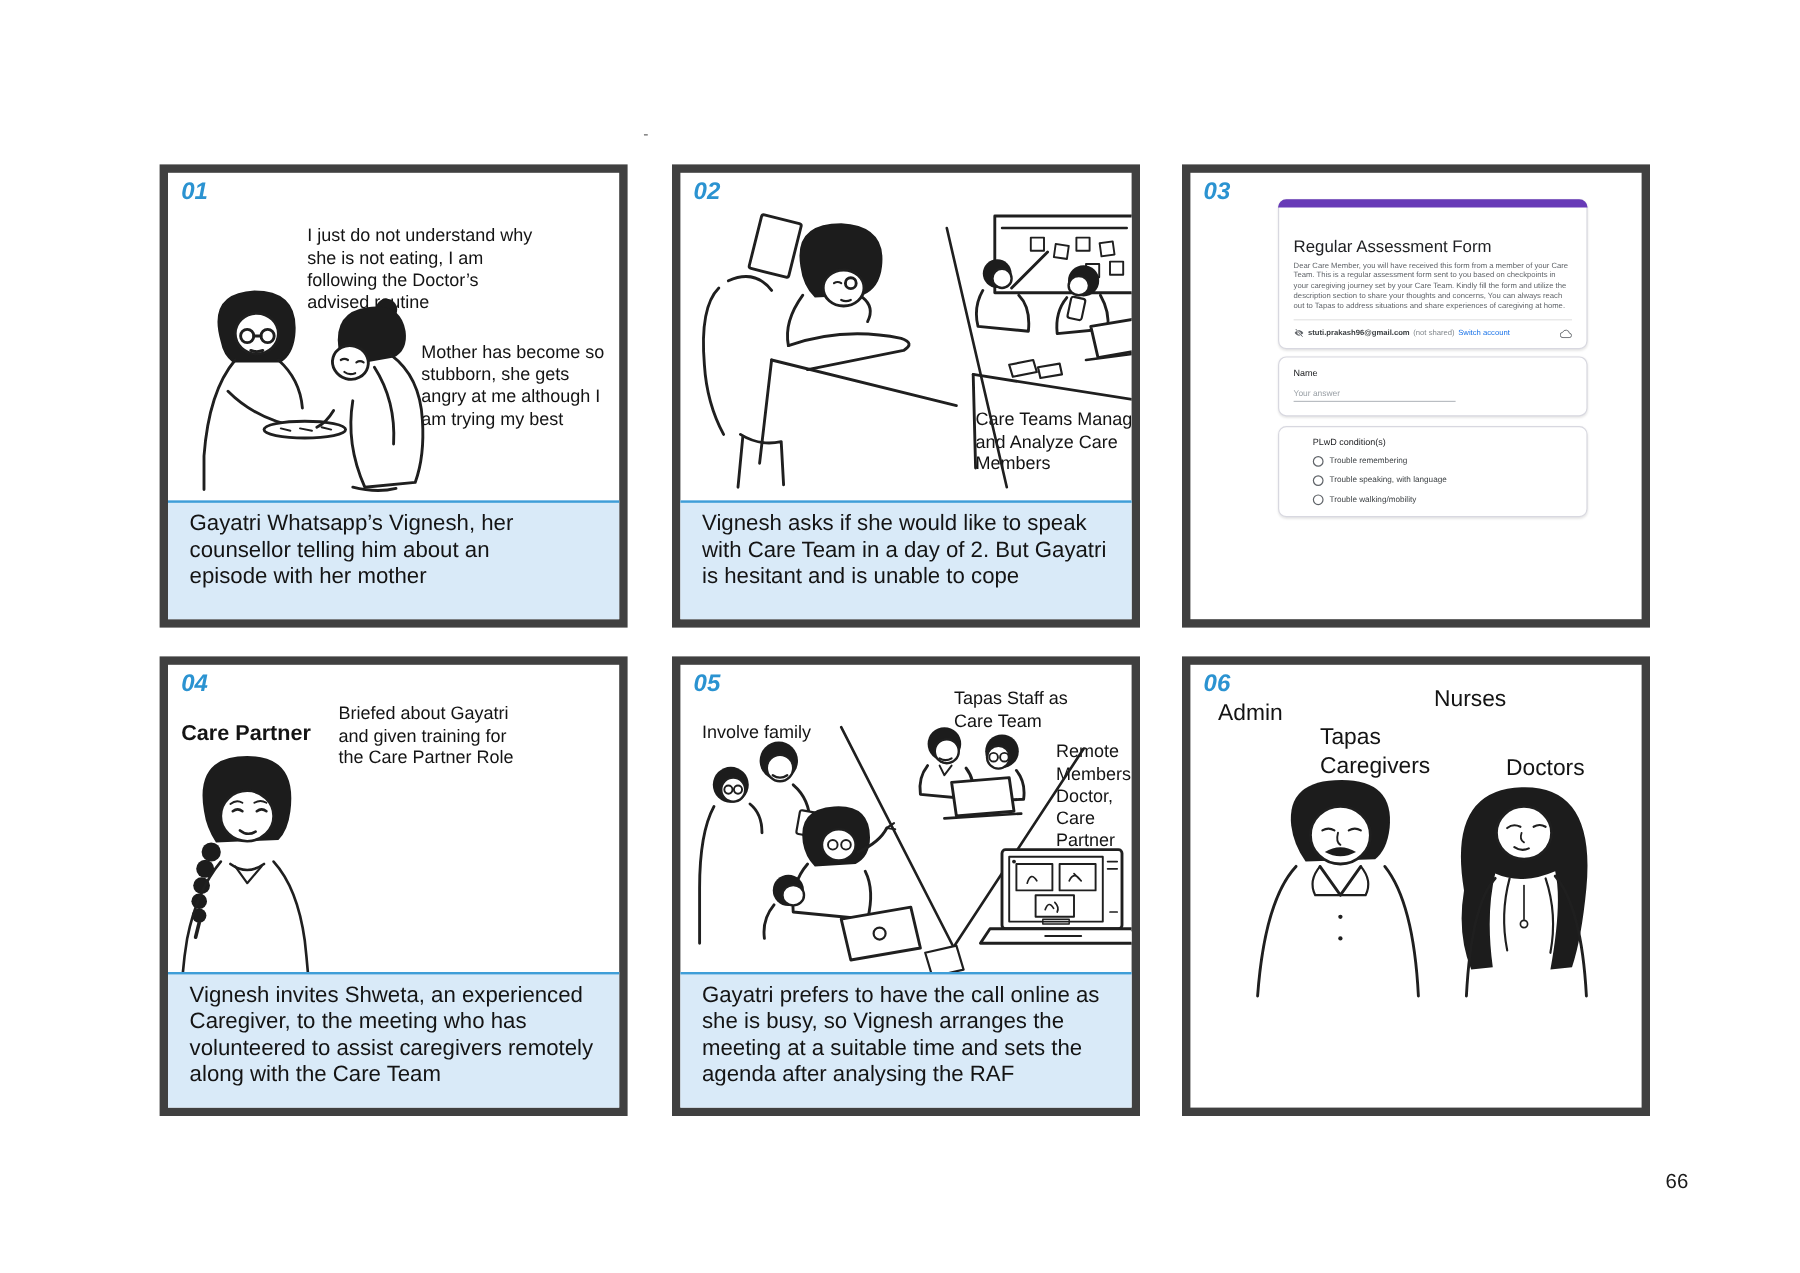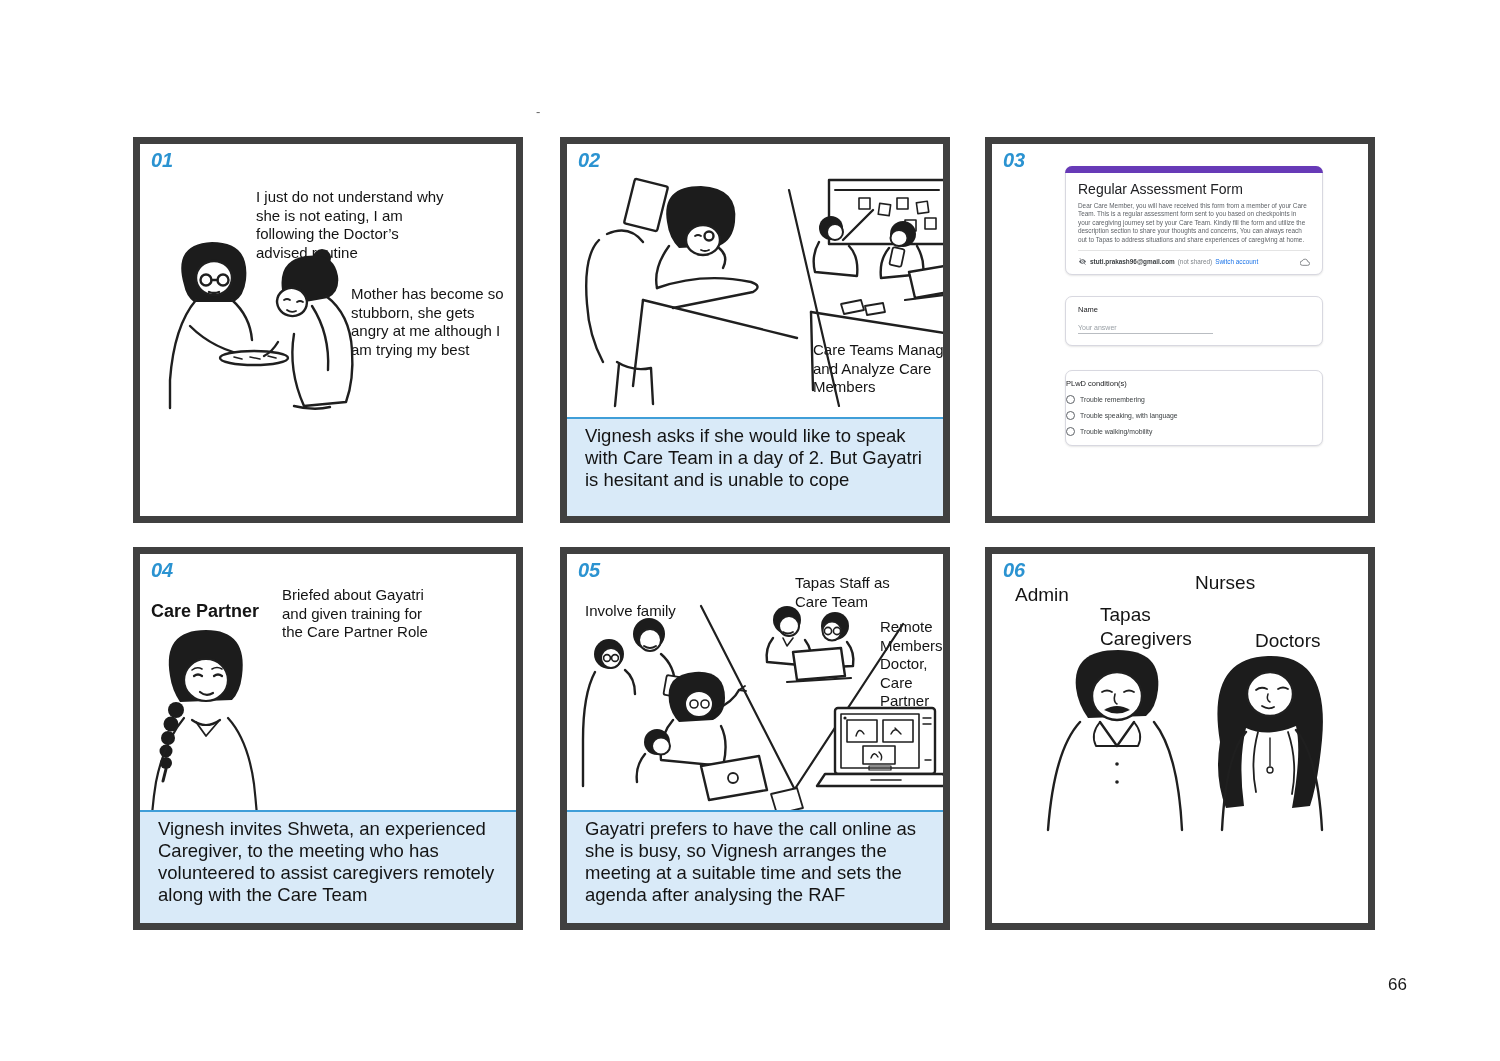--- a/index.html
+++ b/index.html
@@ -27,33 +27,33 @@
   .anno-lg{font-size:19px;line-height:23.5px}
   .role-title{position:absolute;font-weight:700;font-size:18px;color:#141414}
 
   .illo{position:absolute}
 
   
   .gform{position:absolute;left:73px;top:22px;width:258px}
   .gf-card{background:#fff;border:1px solid #d8d8e0;border-radius:7px;
            box-shadow:0 1px 2px rgba(0,0,0,.10);box-sizing:border-box}
   .gf-bar{height:7px;background:#673ab7;border-radius:7px 7px 0 0;margin:-1px -1px 0 -1px}
-  .gf-c1-inner{padding:8px 12px 4px}
+  .gf-c1-inner{padding:24px 12px 4px}
   .gf-title{font-size:14px;color:#202124}
   .gf-desc{margin-top:5px;font-size:6.4px;line-height:8.4px;color:#5f6368}
   .gf-email-row{display:flex;align-items:center;gap:3px;border-top:1px solid #e4e4e4;
                 margin-top:6px;padding:6px 0 4px;font-size:6.4px;color:#80868b;white-space:nowrap}
   .gf-email{font-weight:700;color:#3c4043}
   .gf-switch{color:#1a73e8}
   .gf-cloud{margin-left:auto;display:flex}
-  .gf-card2{margin-top:21px;padding:8px 12px 11px}
+  .gf-card2{margin-top:6px;padding:8px 12px 11px}
   .gf-label{font-size:7.5px;color:#202124}
   .gf-answer{margin-top:10px;font-size:7px;color:#9aa0a6;border-bottom:1px solid #b9bdc2;
              width:58%;padding-bottom:2px}
-  .gf-card3{margin-top:24px;padding:8px 0 9px}
+  .gf-card3{margin-top:8px;padding:8px 28px 9px}
   .gf-opt{display:flex;align-items:center;gap:5px;margin-top:7px}
   .gf-radio{width:7px;height:7px;border:1.2px solid #5f6368;border-radius:50%;flex:none}
   .gf-opt-label{font-size:6.8px;color:#3c4043}
 </style>
 </head>
 <body>
 
 <div class="stray-mark">-</div>
 
 <div class="panel p-r1" style="left:133px;top:137px">
@@ -86,20 +86,23 @@
         <path d="M133,80 Q137,83 142,81" stroke-width="1.8"></path>
         <path d="M172,66 Q196,84 198,120 Q200,150 192,172 L150,176 Q134,140 140,104"></path>
         <path d="M158,76 Q176,104 174,140"></path>
         <ellipse cx="100" cy="128" rx="34" ry="7" fill="#fff"></ellipse>
         <path d="M80,127 L88,129 M96,127 L106,129 M114,126 L122,128" stroke-width="1.6"></path>
         <path d="M124,112 Q118,122 110,126"></path>
         <path d="M140,176 Q160,181 176,177"></path>
       </g>
     </svg>
   </div>
+  <div class="caption cap-r1">Gayatri Whatsapp’s Vignesh, her
+counsellor telling him about an
+episode with her mother</div>
 </div>
 
 <div class="panel p-r1" style="left:560px;top:137px">
   <div class="panel-body">
     <div class="panel-num">02</div>
     <div class="anno" style="left:246px;top:197px;width:140px">Care Teams Manage
 and Analyze Care
 Members</div>
     <svg class="illo" style="left:6px;top:32px" width="378" height="236" viewBox="0 0 378 236">
       <g stroke="#1f1f1f" stroke-width="2.4" fill="none" stroke-linecap="round" stroke-linejoin="round">

